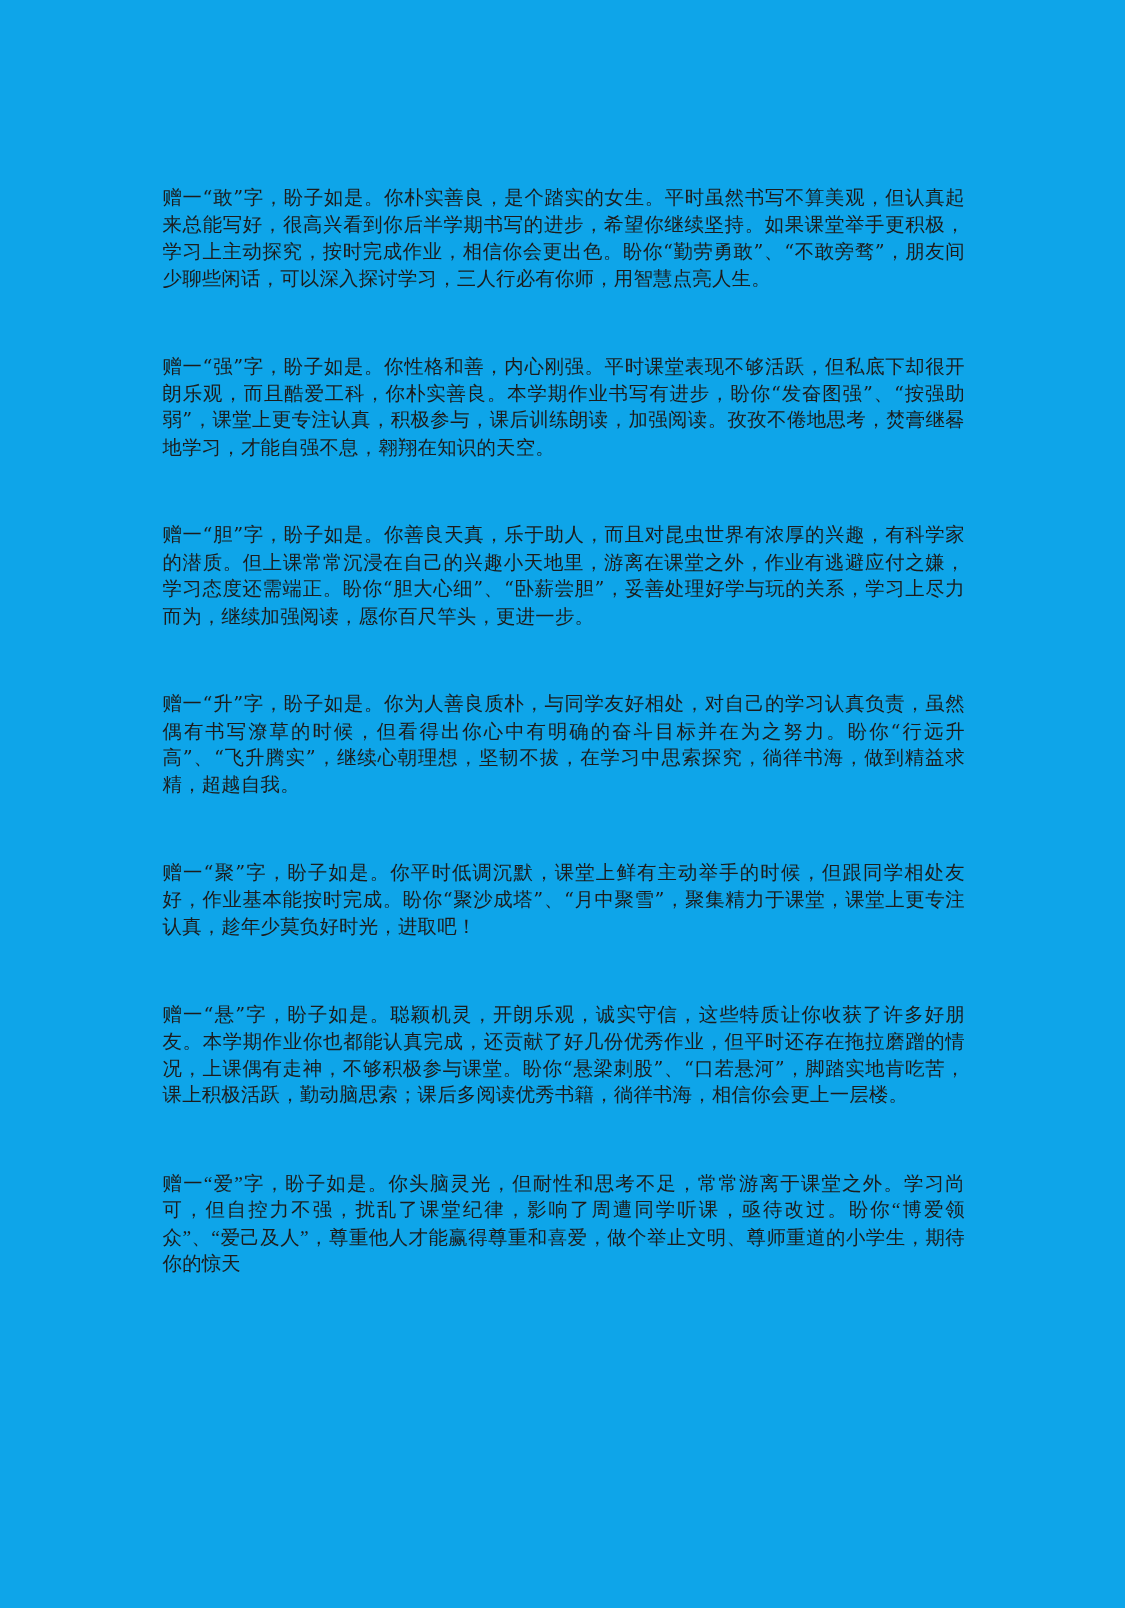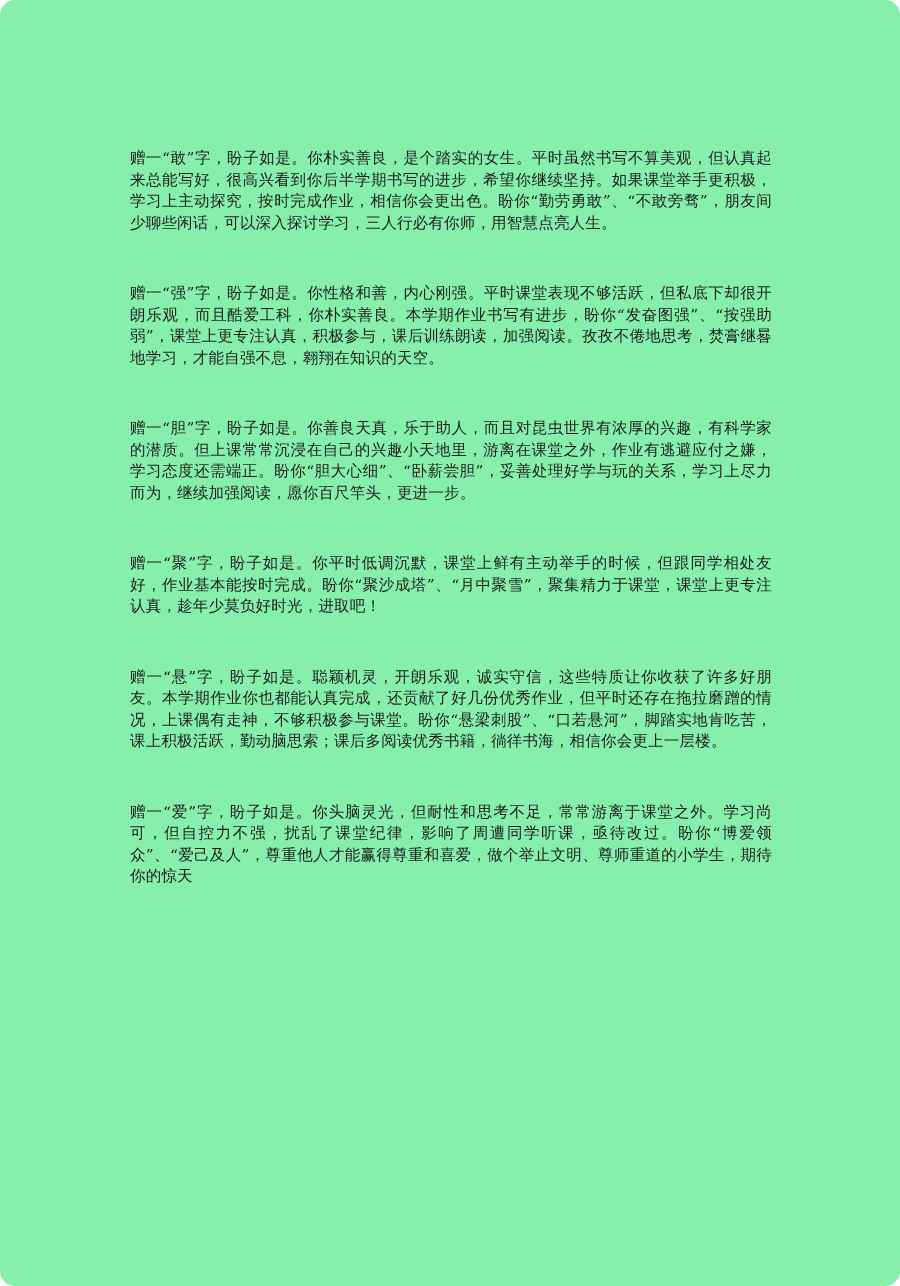--- a/index.html
+++ b/index.html
@@ -11,40 +11,41 @@
     width: 900px;
     height: 1286px;
     overflow: hidden;
     font-family: "DejaVu Serif", "Liberation Serif", serif;
   }
   .page {
     box-sizing: border-box;
     width: 900px;
     height: 1286px;
     padding: 148px 128px 0 130px;
-    background: #86efac;
-    border-radius: 15px;
+    background: #0ea5e9;
   }
   .doc-paragraph {
     margin: 0 0 49px 0;
     font-size: 15.5px;
     line-height: 21.5px;
     color: #1c1c1c;
     text-align: justify;
     text-justify: inter-ideograph;
     letter-spacing: 0.2px;
     word-break: break-all;
   }
   .doc-paragraph:last-child {
     margin-bottom: 0;
+    font-family: Liberation Serif, serif;
   }
 </style>
 </head>
 <body>
 
 <div class="page">
   <p class="doc-paragraph">赠一“敢”字，盼子如是。你朴实善良，是个踏实的女生。平时虽然书写不算美观，但认真起来总能写好，很高兴看到你后半学期书写的进步，希望你继续坚持。如果课堂举手更积极，学习上主动探究，按时完成作业，相信你会更出色。盼你“勤劳勇敢”、“不敢旁骛”，朋友间少聊些闲话，可以深入探讨学习，三人行必有你师，用智慧点亮人生。</p>
   <p class="doc-paragraph">赠一“强”字，盼子如是。你性格和善，内心刚强。平时课堂表现不够活跃，但私底下却很开朗乐观，而且酷爱工科，你朴实善良。本学期作业书写有进步，盼你“发奋图强”、“按强助弱”，课堂上更专注认真，积极参与，课后训练朗读，加强阅读。孜孜不倦地思考，焚膏继晷地学习，才能自强不息，翱翔在知识的天空。</p>
   <p class="doc-paragraph">赠一“胆”字，盼子如是。你善良天真，乐于助人，而且对昆虫世界有浓厚的兴趣，有科学家的潜质。但上课常常沉浸在自己的兴趣小天地里，游离在课堂之外，作业有逃避应付之嫌，学习态度还需端正。盼你“胆大心细”、“卧薪尝胆”，妥善处理好学与玩的关系，学习上尽力而为，继续加强阅读，愿你百尺竿头，更进一步。</p>
+  <p class="doc-paragraph">赠一“升”字，盼子如是。你为人善良质朴，与同学友好相处，对自己的学习认真负责，虽然偶有书写潦草的时候，但看得出你心中有明确的奋斗目标并在为之努力。盼你“行远升高”、“飞升腾实”，继续心朝理想，坚韧不拔，在学习中思索探究，徜徉书海，做到精益求精，超越自我。</p>
   <p class="doc-paragraph">赠一“聚”字，盼子如是。你平时低调沉默，课堂上鲜有主动举手的时候，但跟同学相处友好，作业基本能按时完成。盼你“聚沙成塔”、“月中聚雪”，聚集精力于课堂，课堂上更专注认真，趁年少莫负好时光，进取吧！</p>
   <p class="doc-paragraph">赠一“悬”字，盼子如是。聪颖机灵，开朗乐观，诚实守信，这些特质让你收获了许多好朋友。本学期作业你也都能认真完成，还贡献了好几份优秀作业，但平时还存在拖拉磨蹭的情况，上课偶有走神，不够积极参与课堂。盼你“悬梁刺股”、“口若悬河”，脚踏实地肯吃苦，课上积极活跃，勤动脑思索；课后多阅读优秀书籍，徜徉书海，相信你会更上一层楼。</p>
   <p class="doc-paragraph">赠一“爱”字，盼子如是。你头脑灵光，但耐性和思考不足，常常游离于课堂之外。学习尚可，但自控力不强，扰乱了课堂纪律，影响了周遭同学听课，亟待改过。盼你“博爱领众”、“爱己及人”，尊重他人才能赢得尊重和喜爱，做个举止文明、尊师重道的小学生，期待你的惊天</p>
 </div>
 
 </body></html>

